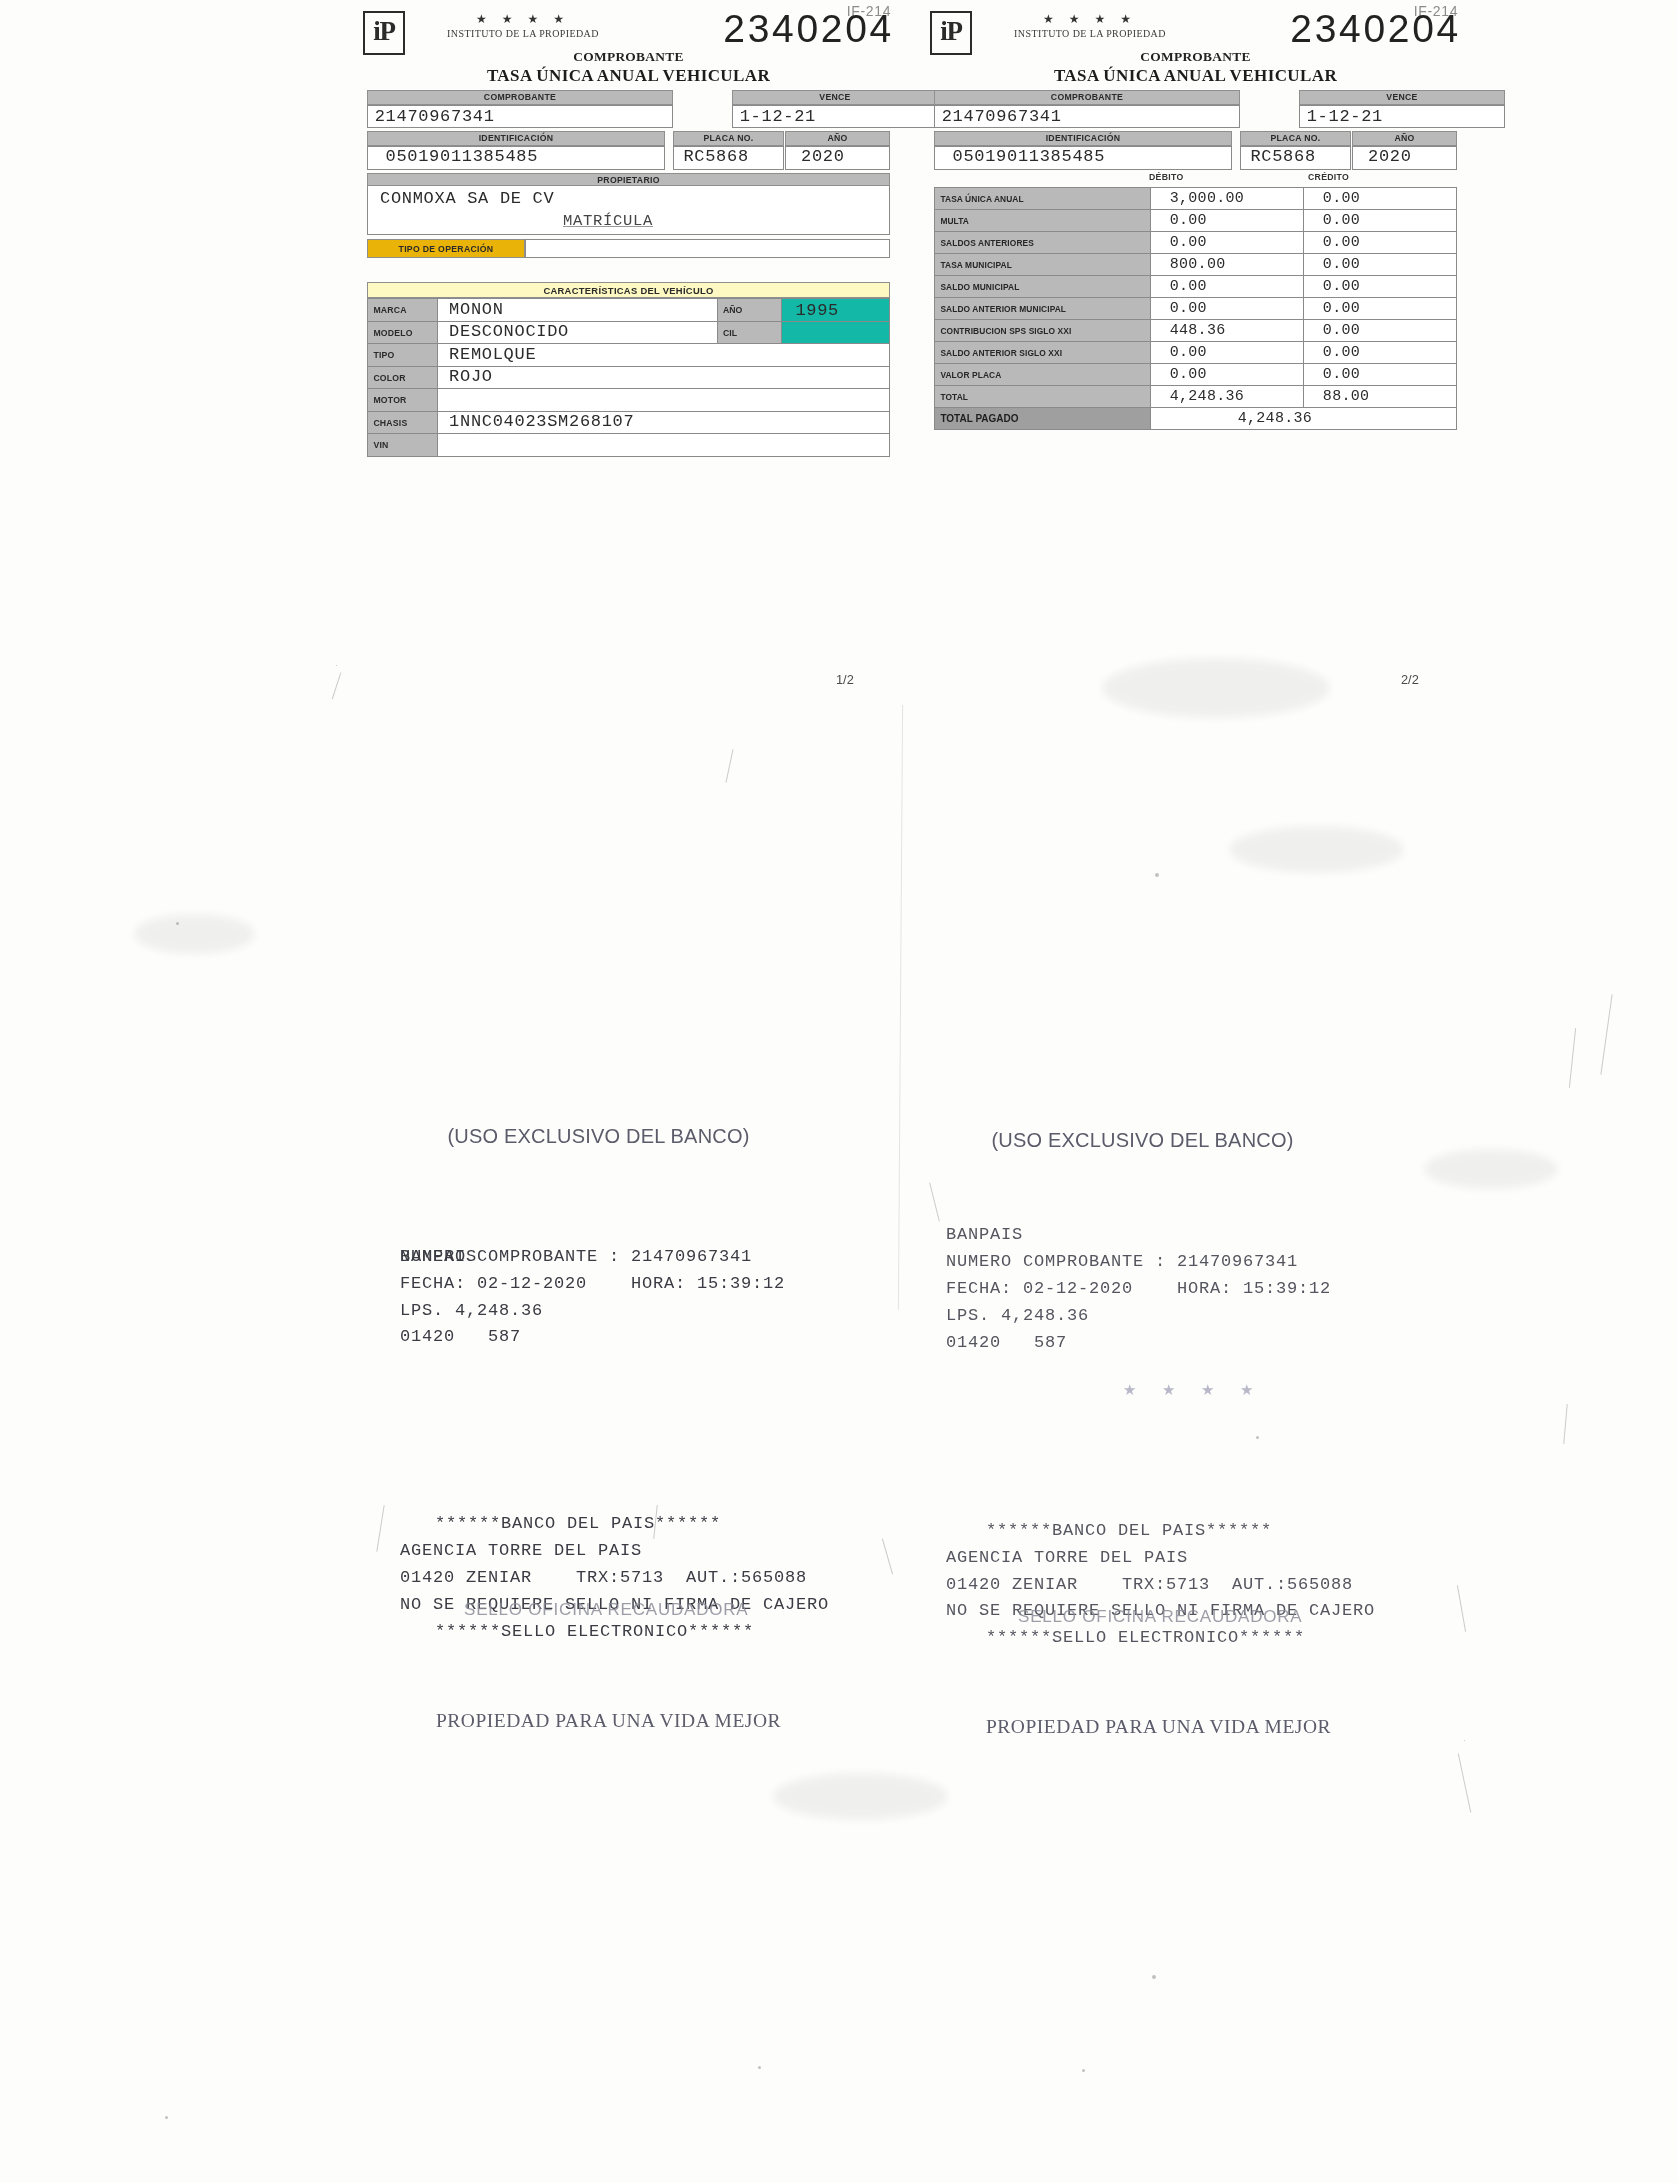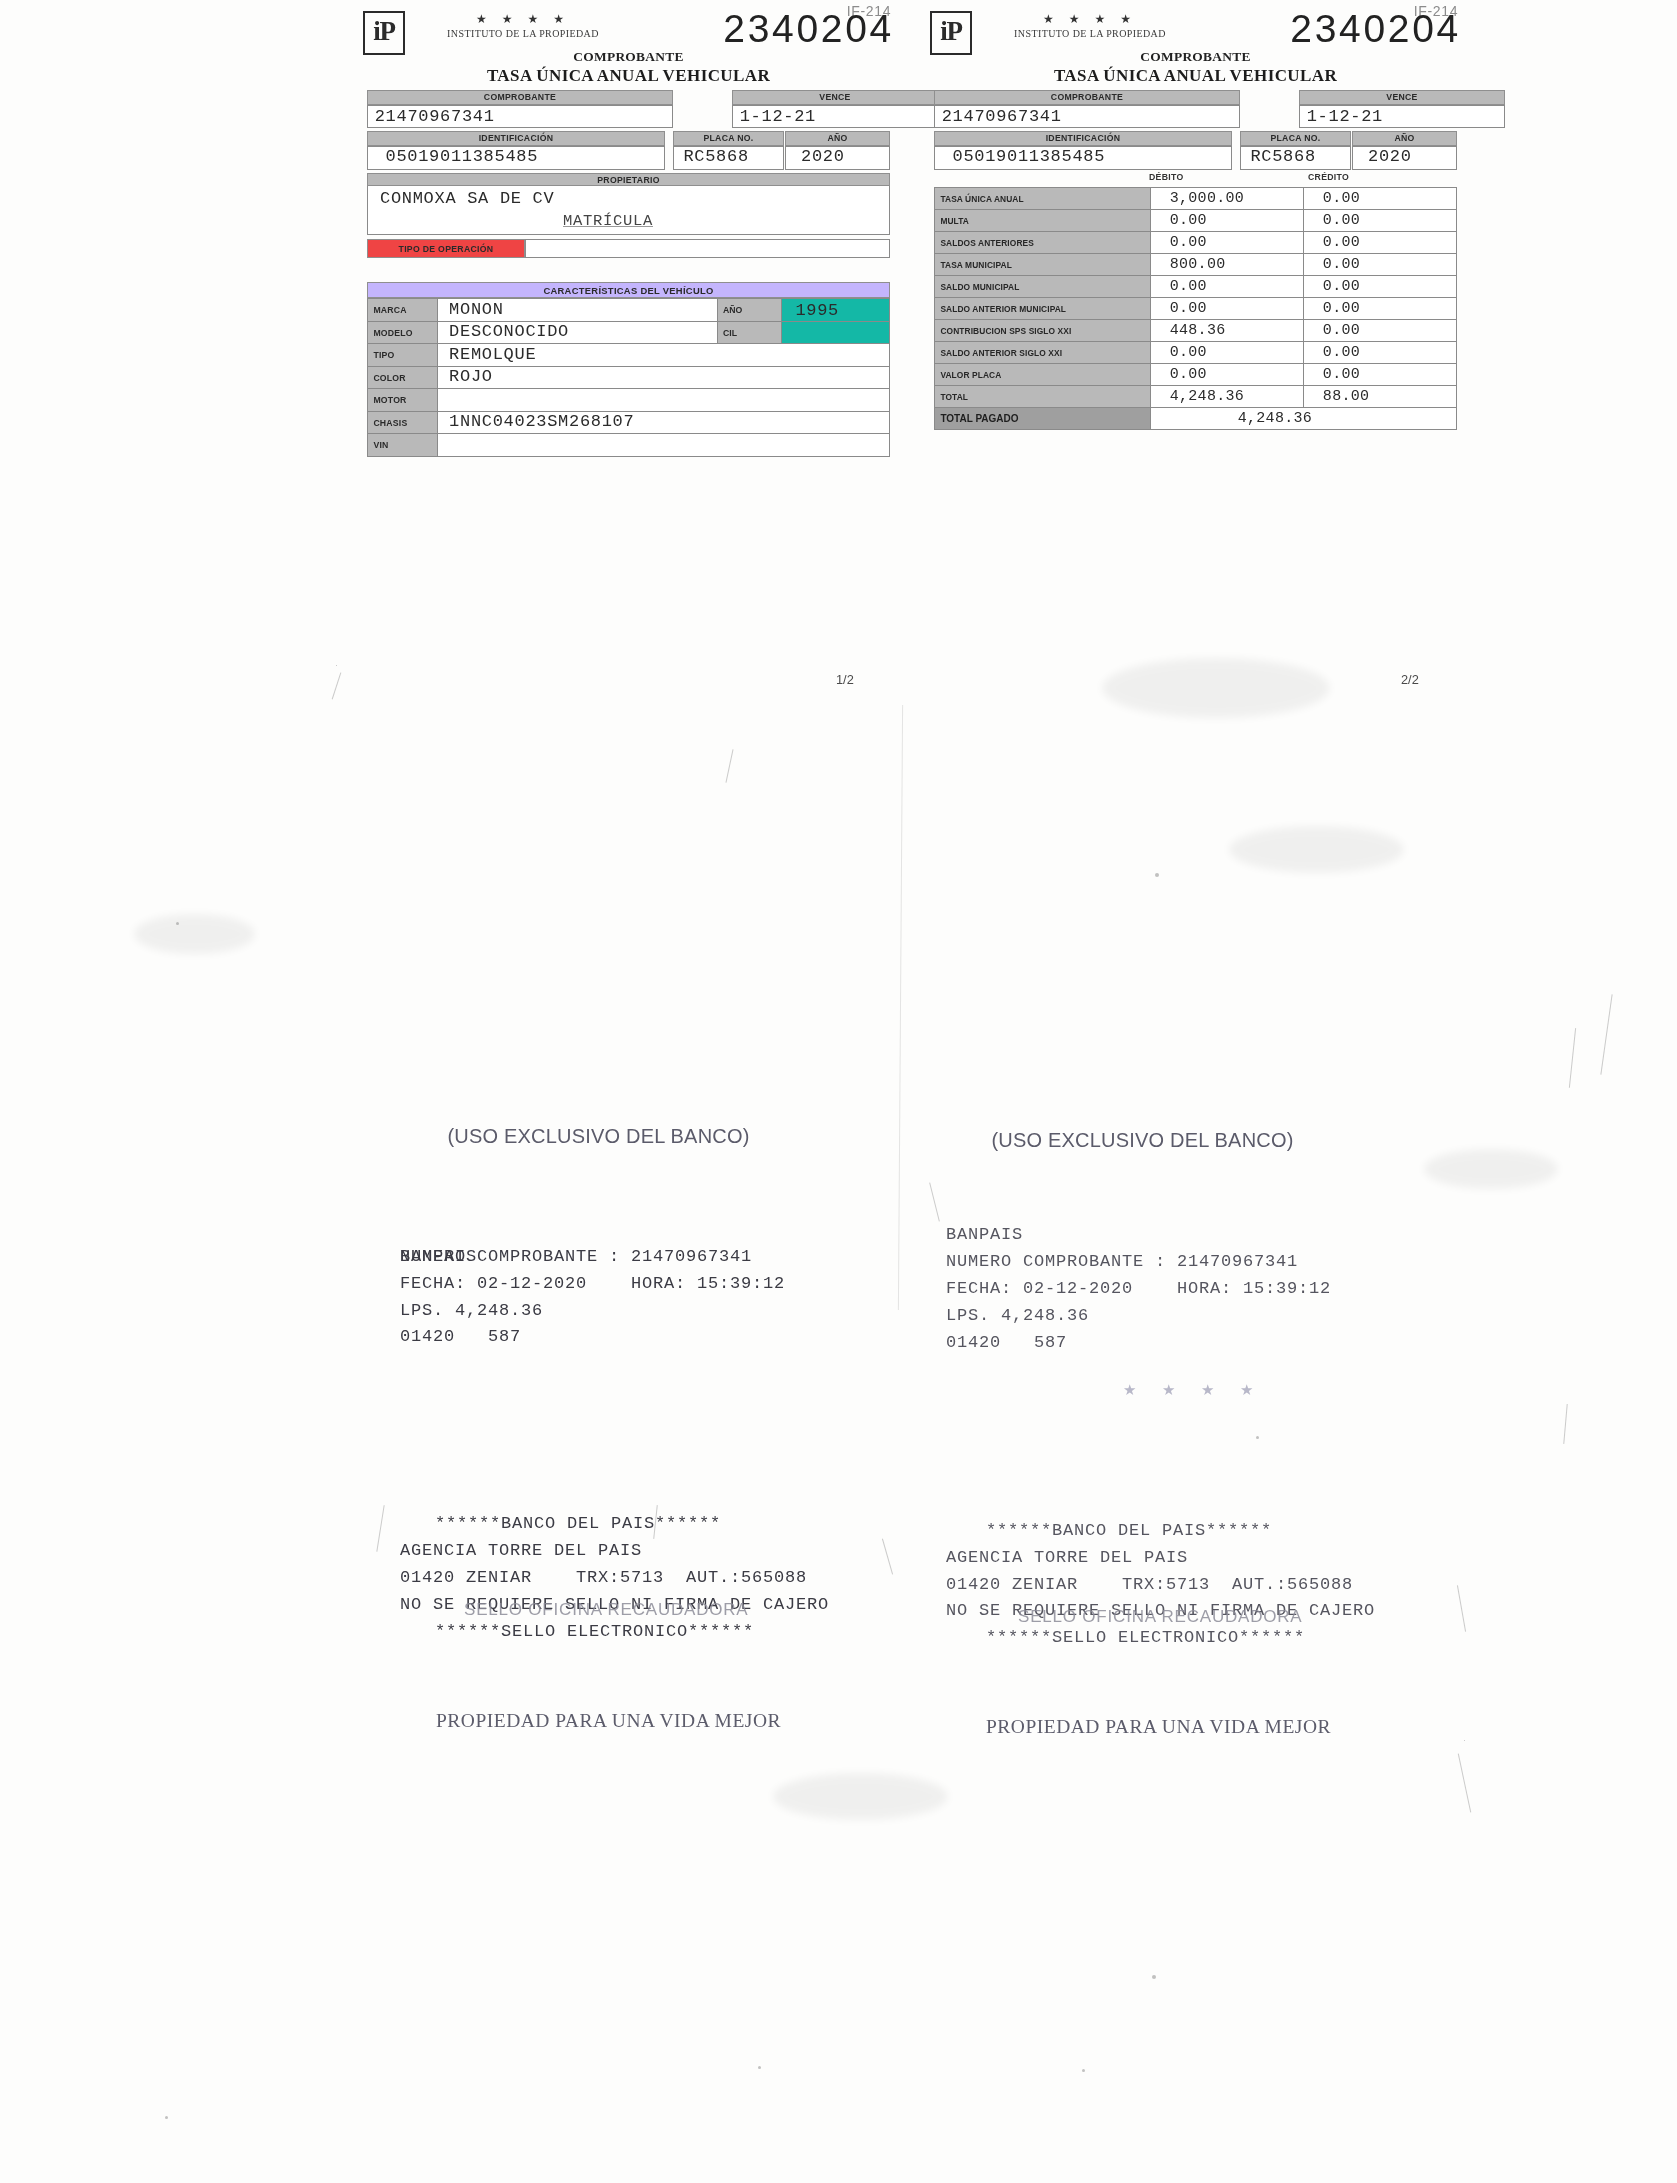--- a/index.html
+++ b/index.html
@@ -94,29 +94,29 @@
   .prop-box .matricula {
     position:absolute; left:195px; top:25.5px;
     font-family:"Liberation Mono", monospace; font-size:15.5px; color:#444;
     letter-spacing:0.7px; text-decoration:underline; text-decoration-color:#9a9a9a;
   }
 
   
   .rowop { position:relative; margin-top:4px; height:20px; }
   .rowop .lbl {
     position:absolute; left:4px; top:0; width:158px; height:19px; line-height:19px;
-    background:#ef4444; border:0.7px solid #8f8f8f; box-sizing:border-box;
+    background:#eab308; border:0.7px solid #8f8f8f; box-sizing:border-box;
     font-size:8.7px; font-weight:bold; text-align:center; color:#2a2a2a; letter-spacing:0.3px;
   }
   .rowop .fill { position:absolute; left:162px; top:0; right:4px; height:19px; border:0.7px solid #8a8a8a; box-sizing:border-box; background:#fff; }
 
   
   .chars { position:relative; margin-top:23px; }
   .chars .caption {
-    width:100%; box-sizing:border-box; background:#c4b5fd; border:0.7px solid #8f8f8f;
+    width:100%; box-sizing:border-box; background:#fef9c3; border:0.7px solid #8f8f8f;
     text-align:center; font-size:9.4px; font-weight:bold; letter-spacing:0.3px;
     color:#2a2a2a; line-height:16px; height:16px;
   }
   .chars table { border-collapse:collapse; width:100%; }
   .chars td { border:0.7px solid #8a8a8a; height:21.5px; padding:0; }
   .td-lbl {
     width:64px; background:#b9b9b9; font-size:8.7px; font-weight:bold;
     color:#2a2a2a; padding-left:5.4px !important; letter-spacing:0.2px;
   }
   .td-val { background:#fff; }

